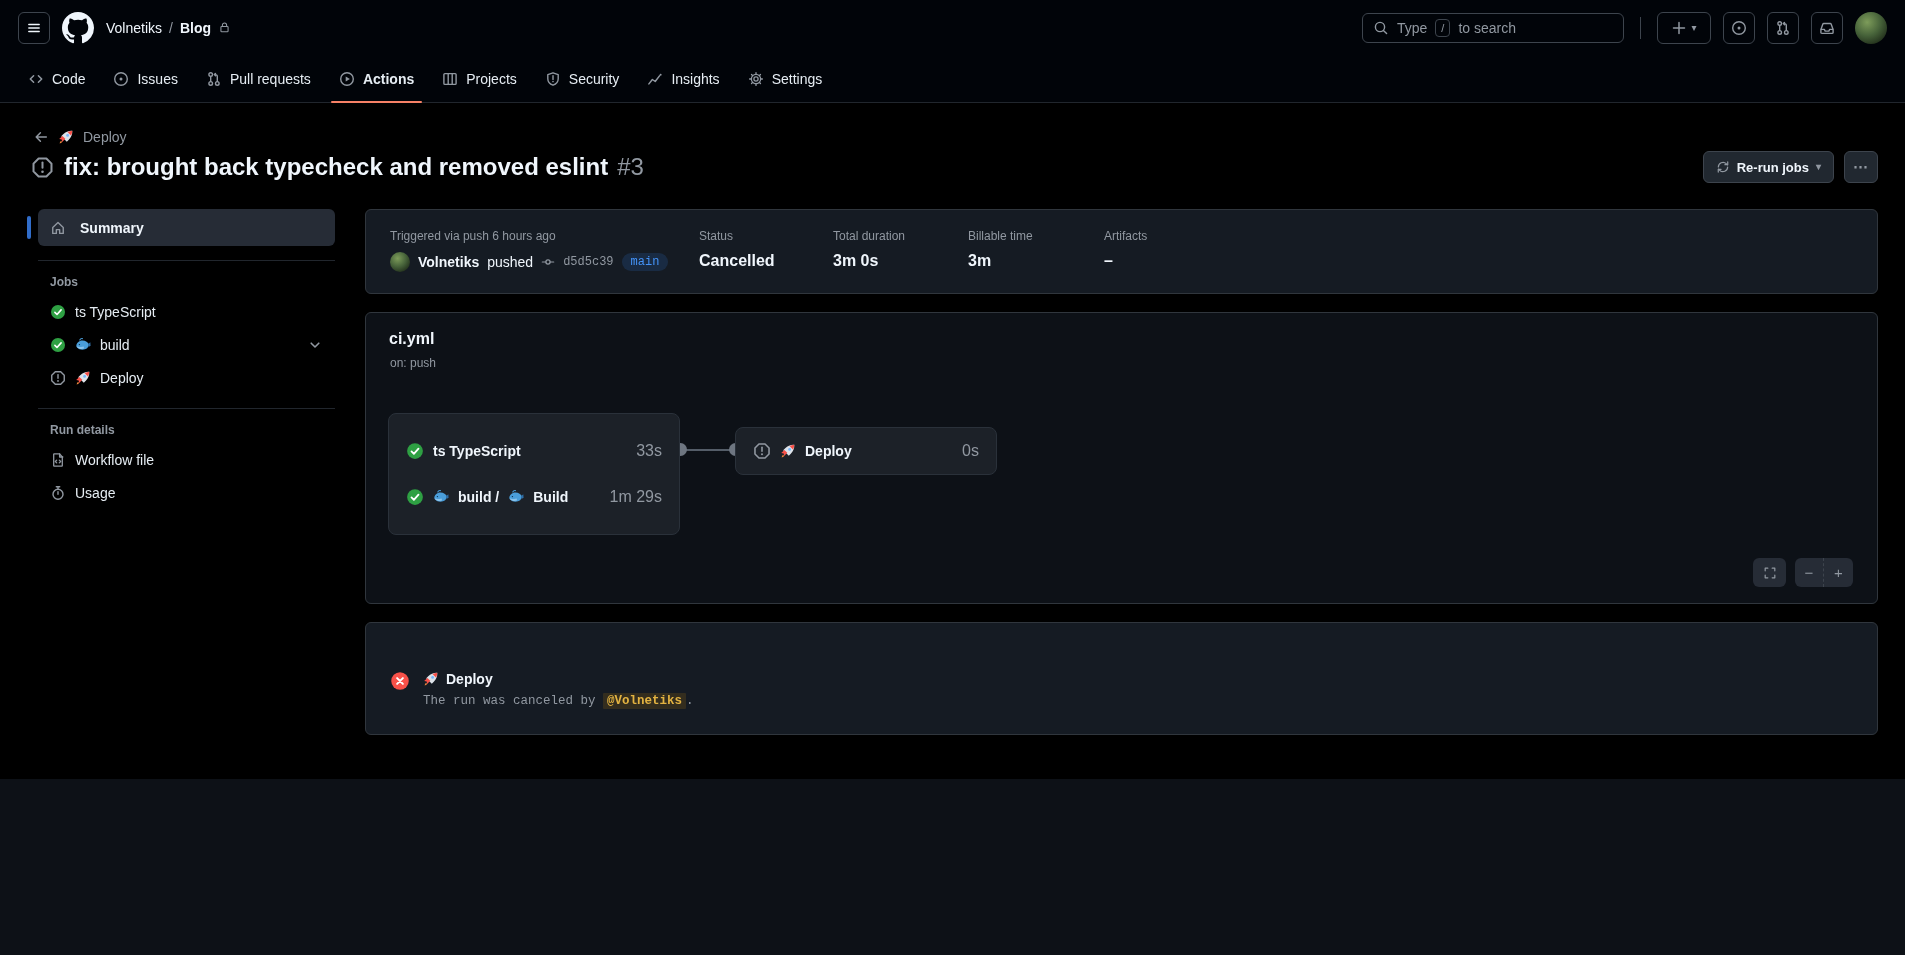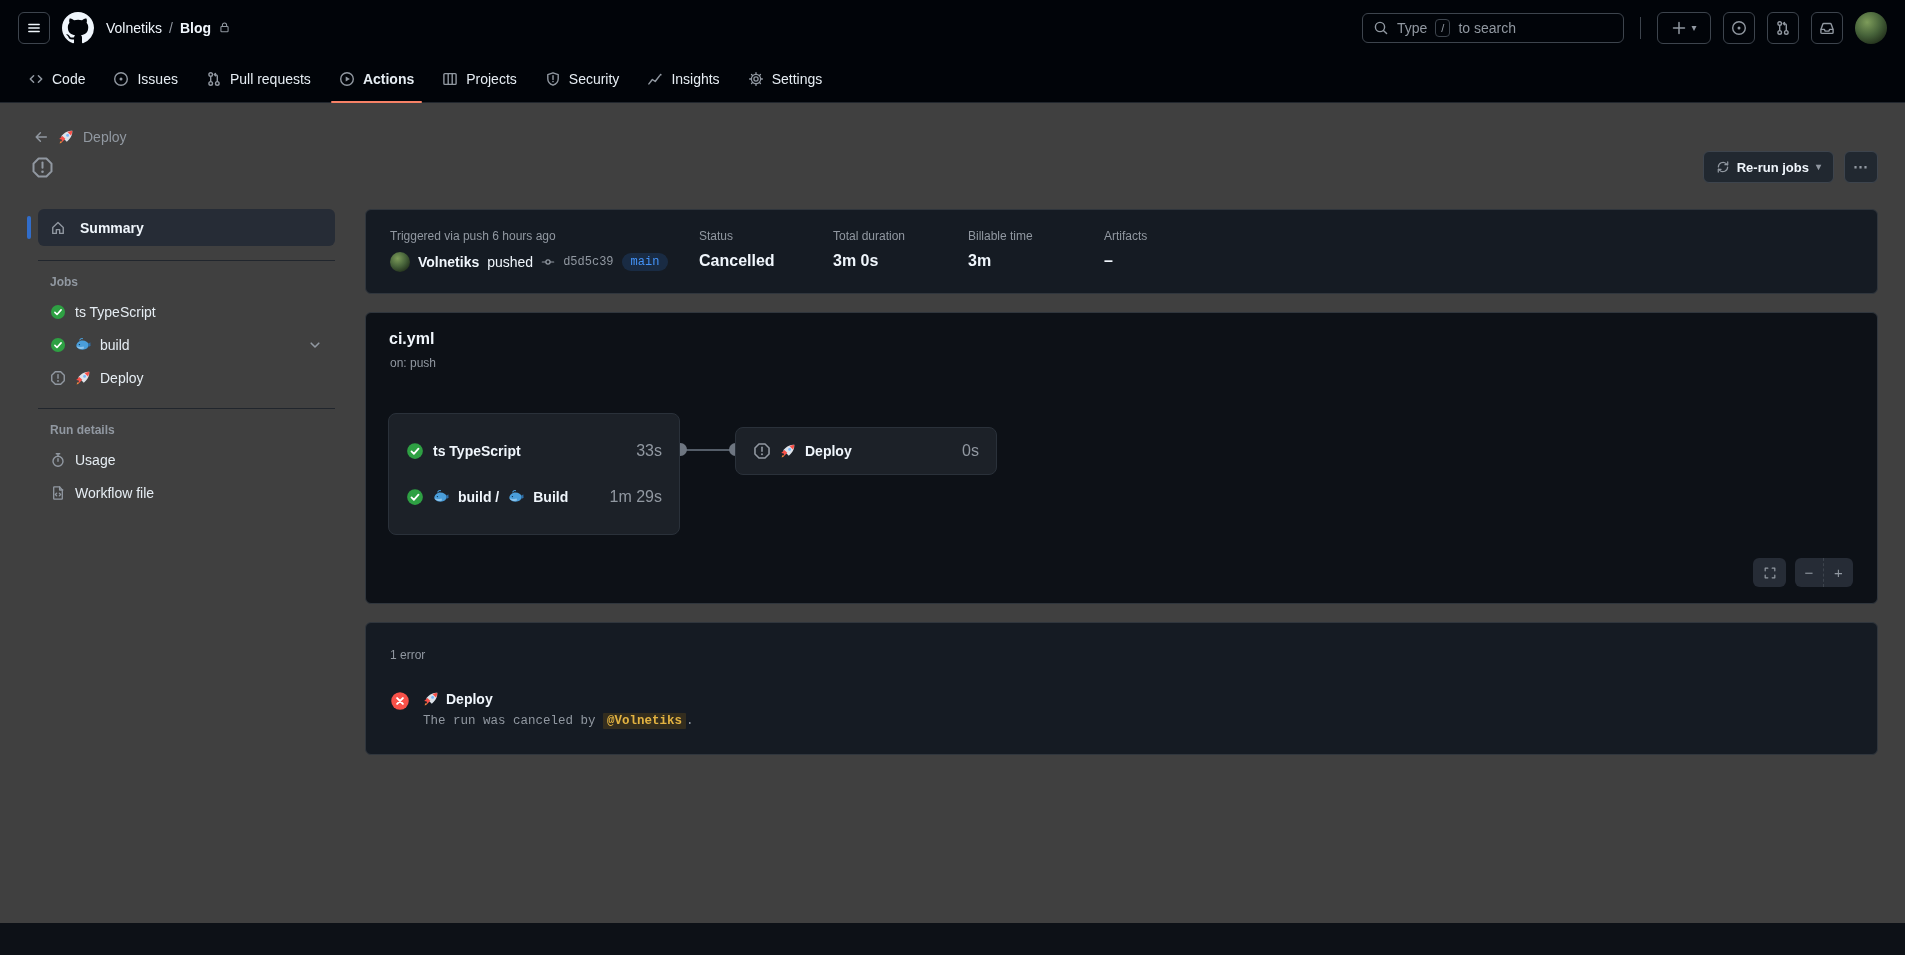--- a/index.html
+++ b/index.html
@@ -1,18 +1,18 @@
 <!DOCTYPE html>
 <html><head>
 <meta charset="utf-8">
 <style>
   * { box-sizing: border-box; margin: 0; padding: 0; }
   html,body { background:#0d1117; }
   body { font-family:"Liberation Sans", sans-serif; color:#f0f6fc; font-size:14px; }
-  .viewport { width:1905px; height:923px; overflow:hidden; background:#404040; }
+  .viewport { width:1905px; height:779px; overflow:hidden; background:#000000; }
 
   
   .app-header { background:#010409; display:flex; align-items:center; gap:12px; padding:11px 18px; height:55px; }
   .icon-btn { display:flex; align-items:center; justify-content:center; background:transparent; border:1px solid #3d444d; border-radius:6px; width:32px; height:32px; color:#9198a1; cursor:pointer; flex:none; }
   .icon-btn.wide { width:54px; gap:4px; }
   .logo { display:flex; align-items:center; color:#f0f6fc; flex:none; }
   .crumb { display:flex; align-items:center; gap:7px; font-size:14px; }
   .crumb a { color:#f0f6fc; text-decoration:none; }
   .crumb .repo { font-weight:700; }
   .crumb .sep { color:#9198a1; }
@@ -359,20 +359,24 @@
         </span>
       <a>Deploy</a>
     </div>
 
     <div class="title-row">
       <span>
           <svg class="ic" style="width:23px;height:23px" viewBox="0 0 16 16">
             <use href="#i-stop"></use>
           </svg>
         </span>
+      <h1>
+        <span>fix: brought back typecheck and removed eslint</span>
+        <span class="num">#3</span>
+      </h1>
       <div class="title-actions">
         <button class="btn">
           <span style="color:#9198a1;display:flex">
               <svg class="ic" style="width:14px;height:14px" viewBox="0 0 16 16">
                 <use href="#i-sync"></use>
               </svg>
             </span>
           <span>Re-run jobs</span>
           <span class="caret">▾</span>
         </button>
@@ -433,32 +437,32 @@
                 <use href="#i-rocket"></use>
               </svg>
             </span>
           <span>Deploy</span>
         </div>
         <hr class="sb-divider">
         <div class="sb-label">Run details</div>
         <div class="sb-row">
           <span>
               <svg class="ic" viewBox="0 0 16 16">
-                <use href="#i-stopwatch"></use>
-              </svg>
-            </span>
-          <span>Usage</span>
+                <use href="#i-filecode"></use>
+              </svg>
+            </span>
+          <span>Workflow file</span>
         </div>
         <div class="sb-row">
           <span>
               <svg class="ic" viewBox="0 0 16 16">
-                <use href="#i-filecode"></use>
-              </svg>
-            </span>
-          <span>Workflow file</span>
+                <use href="#i-stopwatch"></use>
+              </svg>
+            </span>
+          <span>Usage</span>
         </div>
       </aside>
 
       <main class="main">
 
         <section class="card summary-card">
           <div>
             <div class="sc-label">Triggered via push 6 hours ago</div>
             <div class="trigger-line">
               <span class="avatar small"></span>
@@ -555,21 +559,20 @@
                 </svg>
               </button>
             <div class="zoom-pair">
               <button class="gbtn">−</button>
               <button class="gbtn">+</button>
             </div>
           </div>
         </section>
 
         <section class="card ann-card">
-          <div class="ann-count">1 error</div>
           <div class="ann-row">
             <span>
                 <svg class="ic" style="width:20px;height:20px" viewBox="0 0 16 16">
                   <use href="#i-x-fill"></use>
                 </svg>
               </span>
             <div class="ann-body">
               <div class="ann-job">
                 <span class="emoji">
                     <svg class="ic" viewBox="0 0 16 16">

